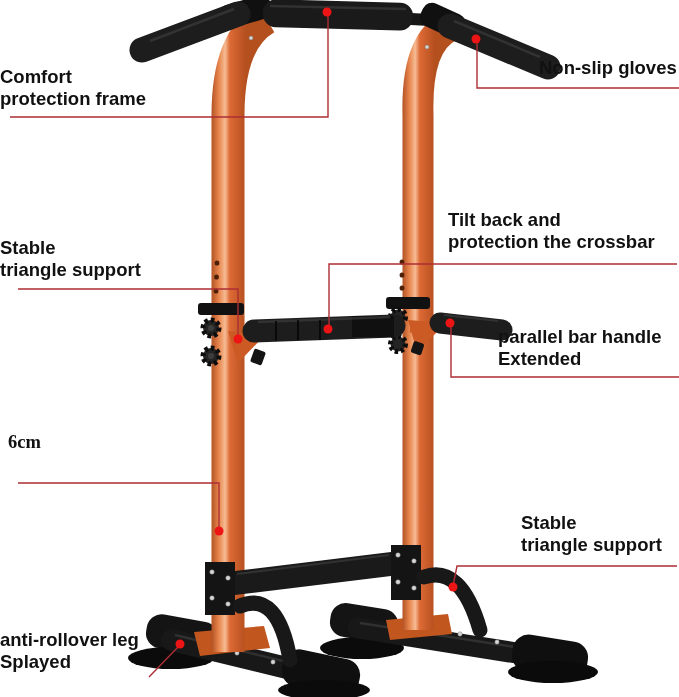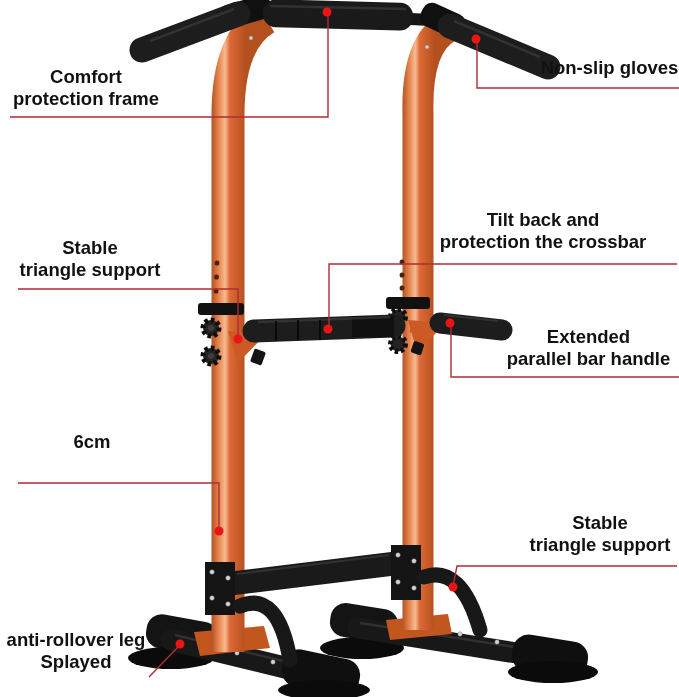--- a/index.html
+++ b/index.html
@@ -13,21 +13,21 @@
   html,body{margin:0;padding:0;}
   .stage{
     position:relative;width:679px;height:697px;
     background:var(--bg);overflow:hidden;
     font-family:"Liberation Sans", sans-serif;
   }
   .stage svg{position:absolute;left:0;top:0;}
   .label{
     position:absolute;
     font-weight:bold;font-size:18.5px;line-height:22px;
-    color:var(--label-text);text-align:center;white-space:nowrap;
+    color:var(--label-text);white-space:nowrap;
   }
   .label span{display:block;}
   .leader{stroke:var(--leader-red);stroke-width:1.4;fill:none;}
   .dot{fill:var(--dot-red);}
   .foam{stroke:#1d1d1d;fill:none;}
   .hl{stroke:#3e3e3e;fill:none;opacity:.65;}
   .bolt{fill:#d6d6d6;stroke:#777;stroke-width:.5;}
   .hole{fill:#4e2008;}
 </style>
 </head>
@@ -189,31 +189,31 @@
 
   <div class="label" style="left:539px;top:57px;width:141px;">
     <span>Non-slip gloves</span>
   </div>
 
   <div class="label" style="left:0px;top:237px;width:180px;">
     <span>Stable</span>
     <span>triangle support</span>
   </div>
 
-  <div class="label" style="left:431px;top:209px;width:224px;">
+  <div class="label" style="left:448px;top:209px;width:224px;">
     <span>Tilt back and</span>
     <span>protection the crossbar</span>
   </div>
 
   <div class="label" style="left:498px;top:326px;width:181px;">
+    <span>parallel bar handle</span>
     <span>Extended</span>
-    <span>parallel bar handle</span>
-  </div>
-
-  <div class="label" style="left:8px;top:431px;width:168px;">
+  </div>
+
+  <div class="label" style="left:8px;top:431px;width:168px;font-family:Liberation Serif, serif;">
     <span>6cm</span>
   </div>
 
   <div class="label" style="left:521px;top:512px;width:158px;">
     <span>Stable</span>
     <span>triangle support</span>
   </div>
 
   <div class="label" style="left:0px;top:629px;width:152px;">
     <span>anti-rollover leg</span>

